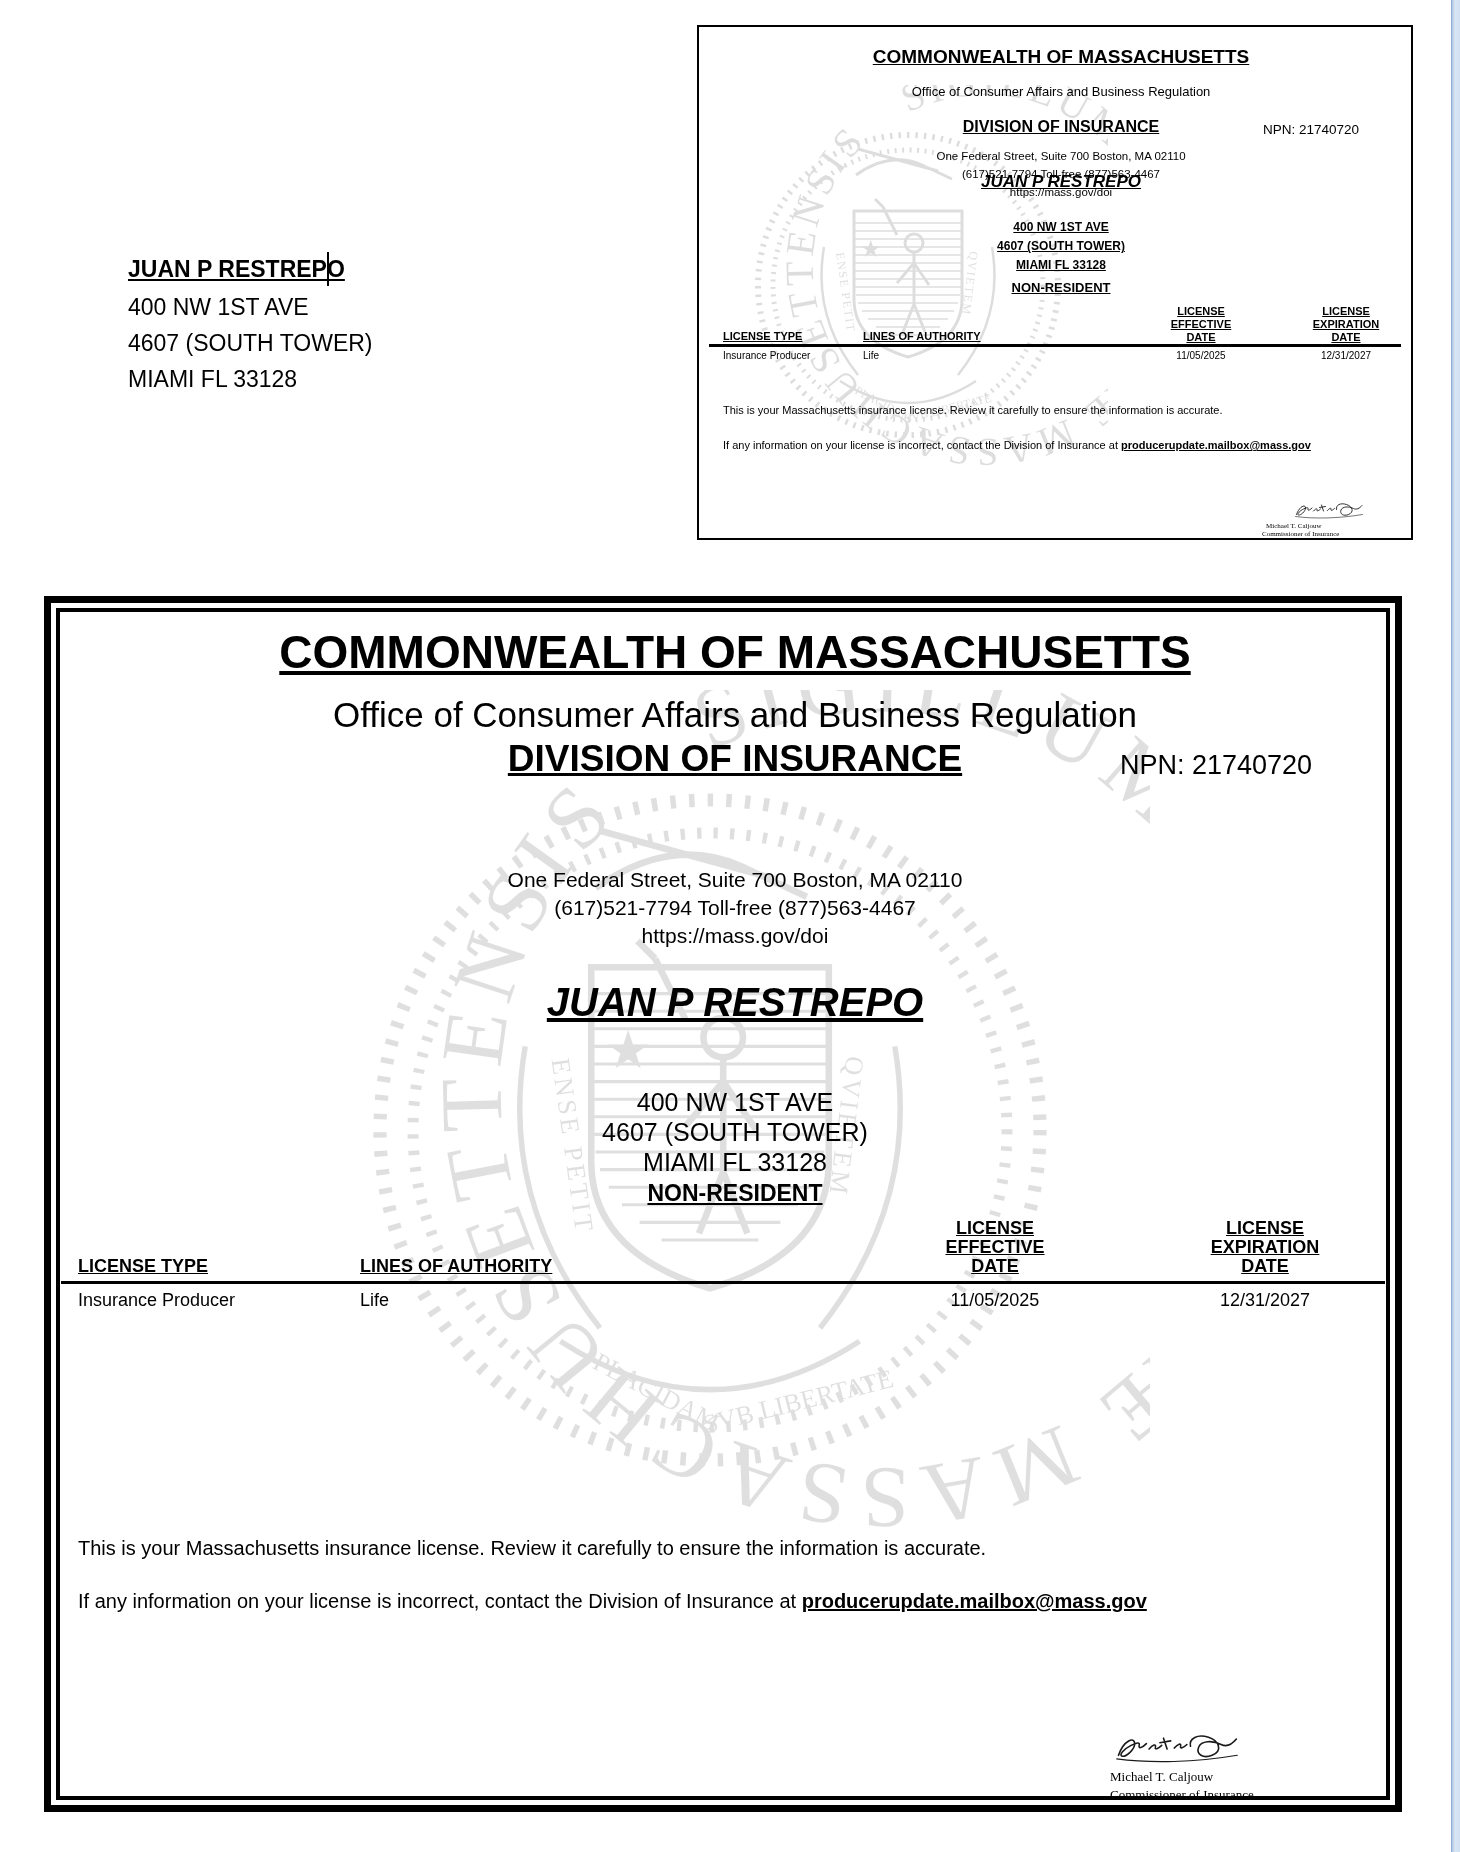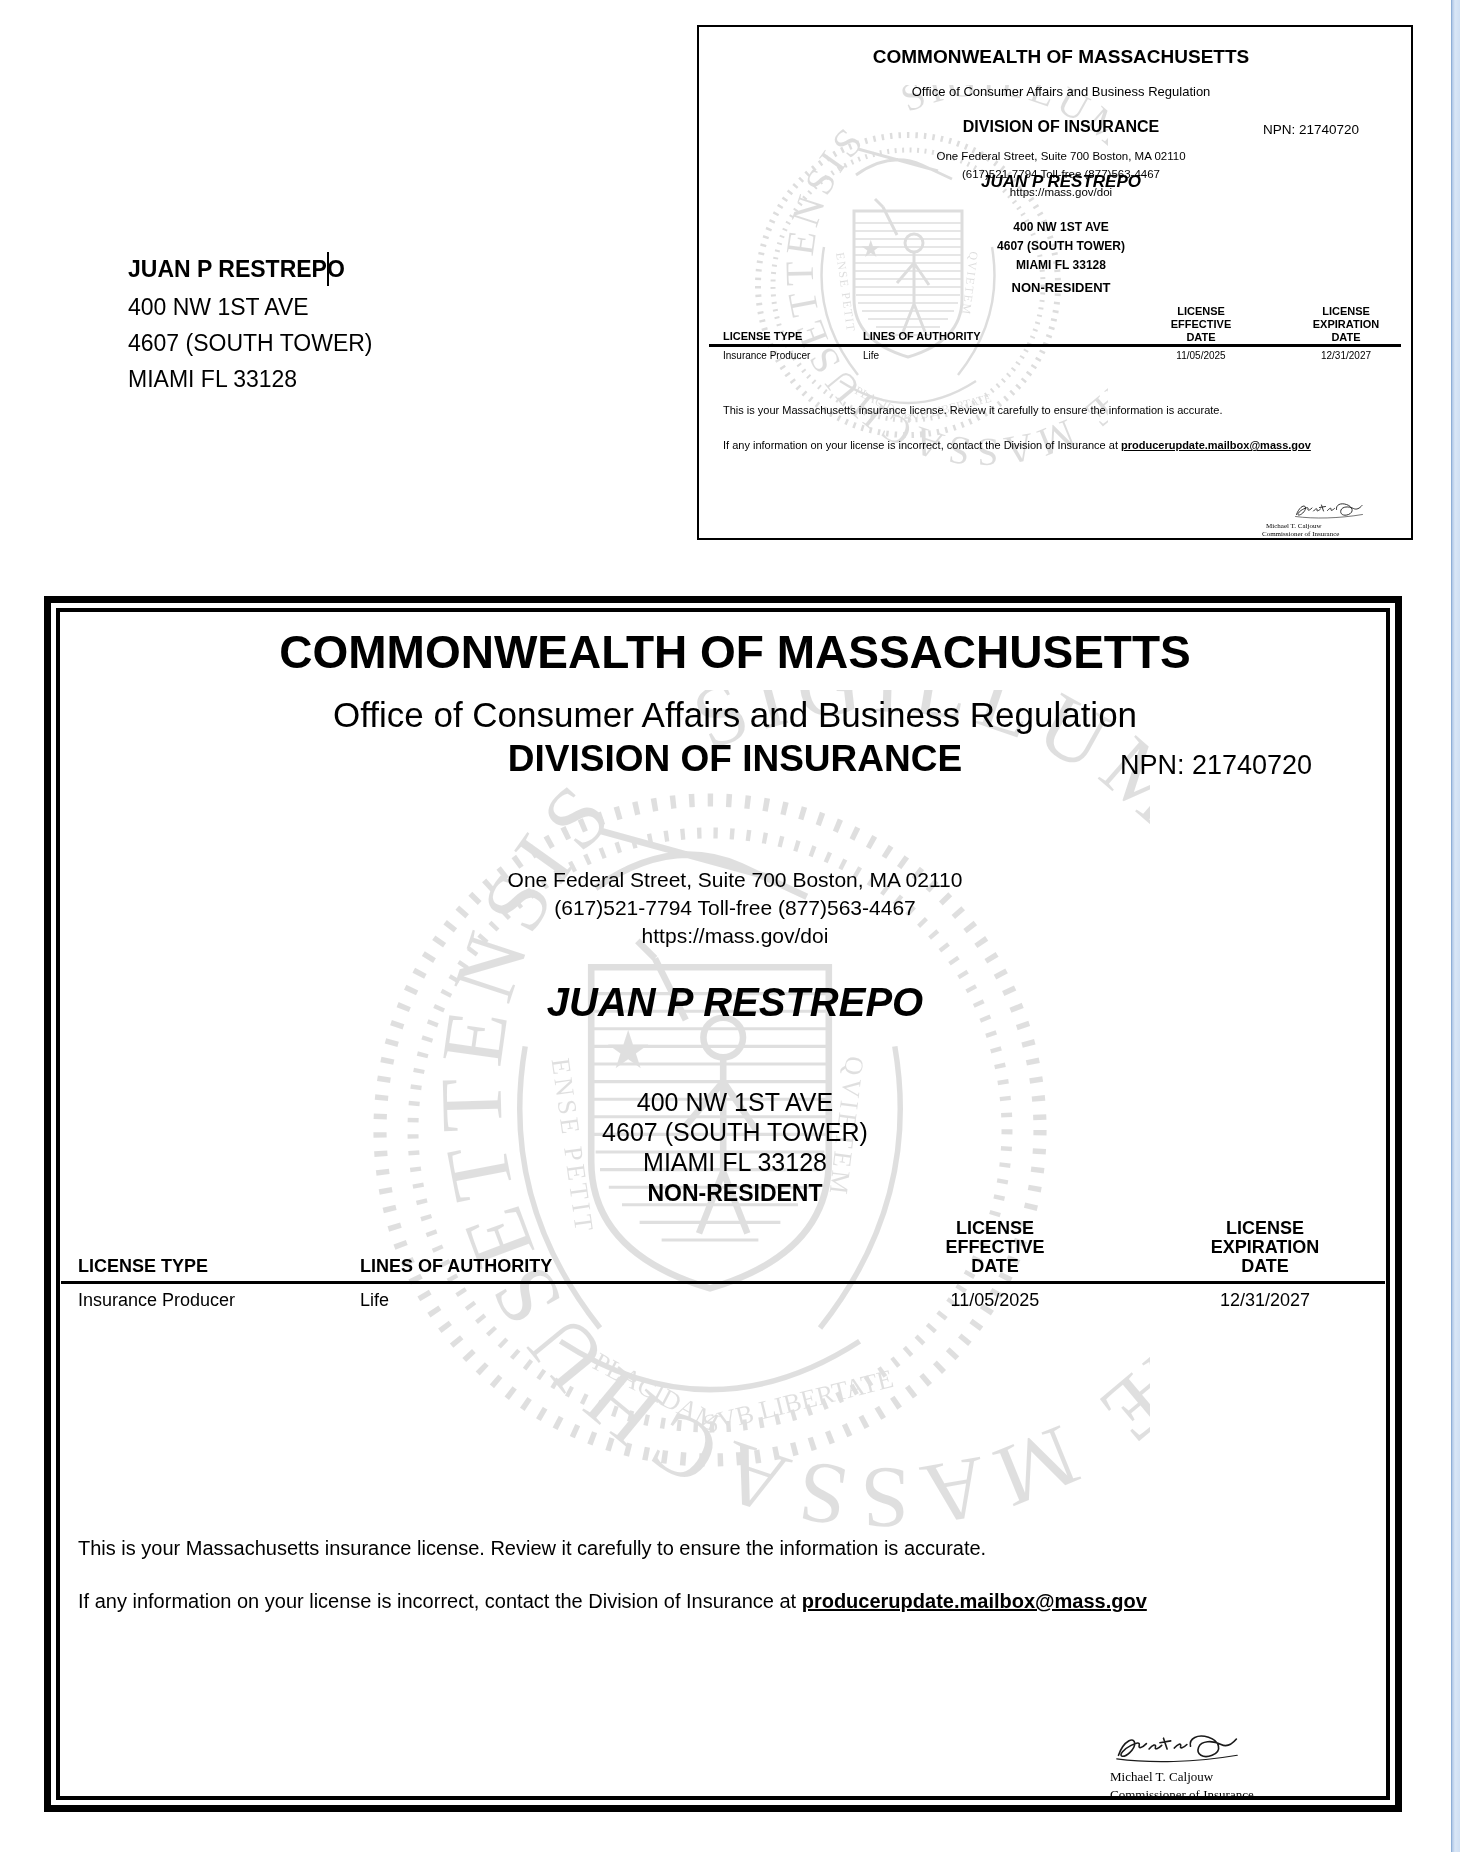--- a/index.html
+++ b/index.html
@@ -3,21 +3,21 @@
 <meta charset="utf-8">
 <style>
   html,body{margin:0;padding:0;}
   body{
     width:1460px;height:1852px;position:relative;background:#ffffff;
     font-family:"Liberation Sans",sans-serif;color:#000;overflow:hidden;
     -webkit-font-smoothing:antialiased;
   }
   .abs{position:absolute;}
   .ctr{position:absolute;text-align:center;white-space:nowrap;}
-  .b{font-weight:bold;}
+  .b{font-weight:bold;text-decoration:underline;}
   .i{font-style:italic;}
   .ser{font-family:Liberation Serif, serif;}
   .nowrap{white-space:nowrap;}
 
   
   .recipient-line{position:absolute;left:128px;white-space:nowrap;}
 
   
   .mini{
     position:absolute;left:697px;top:25px;width:716px;height:515px;

